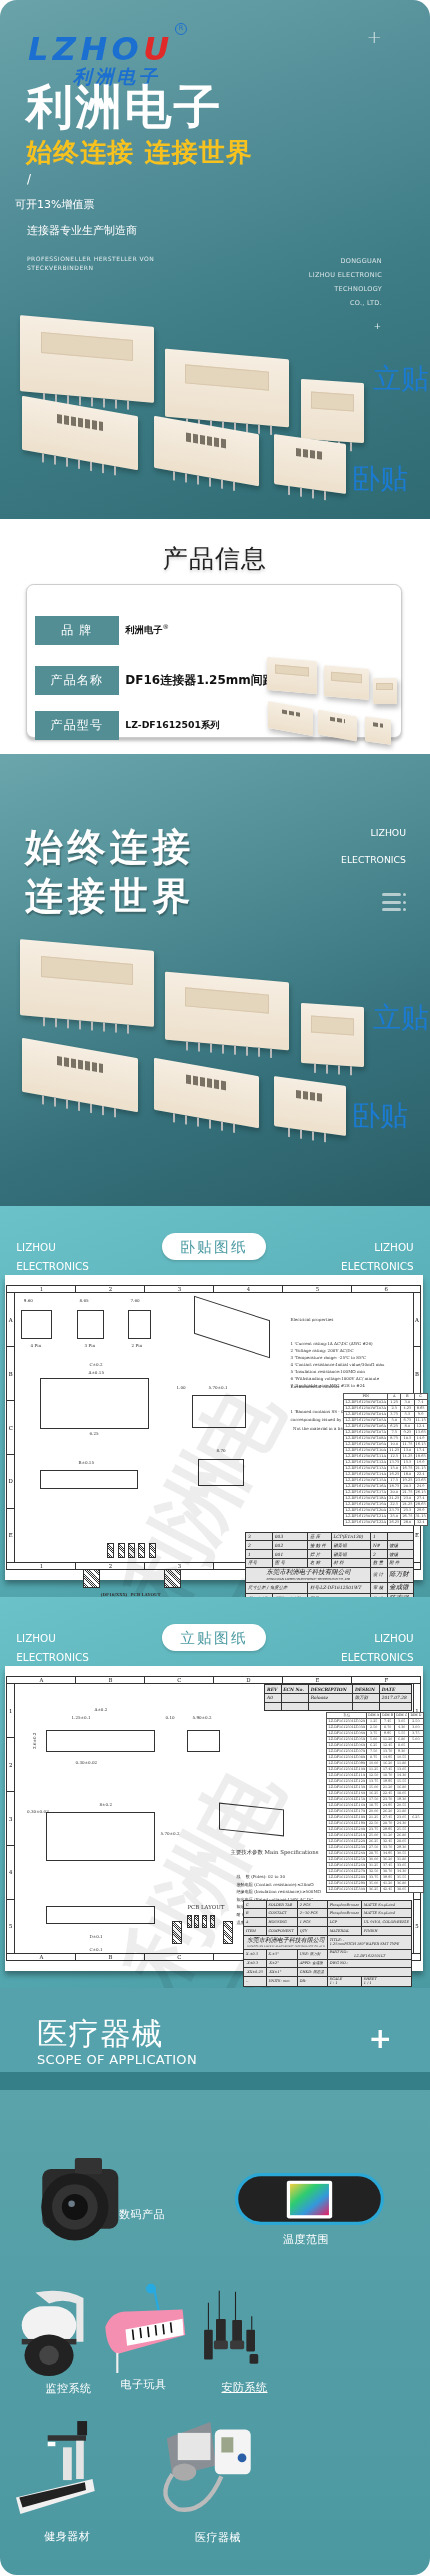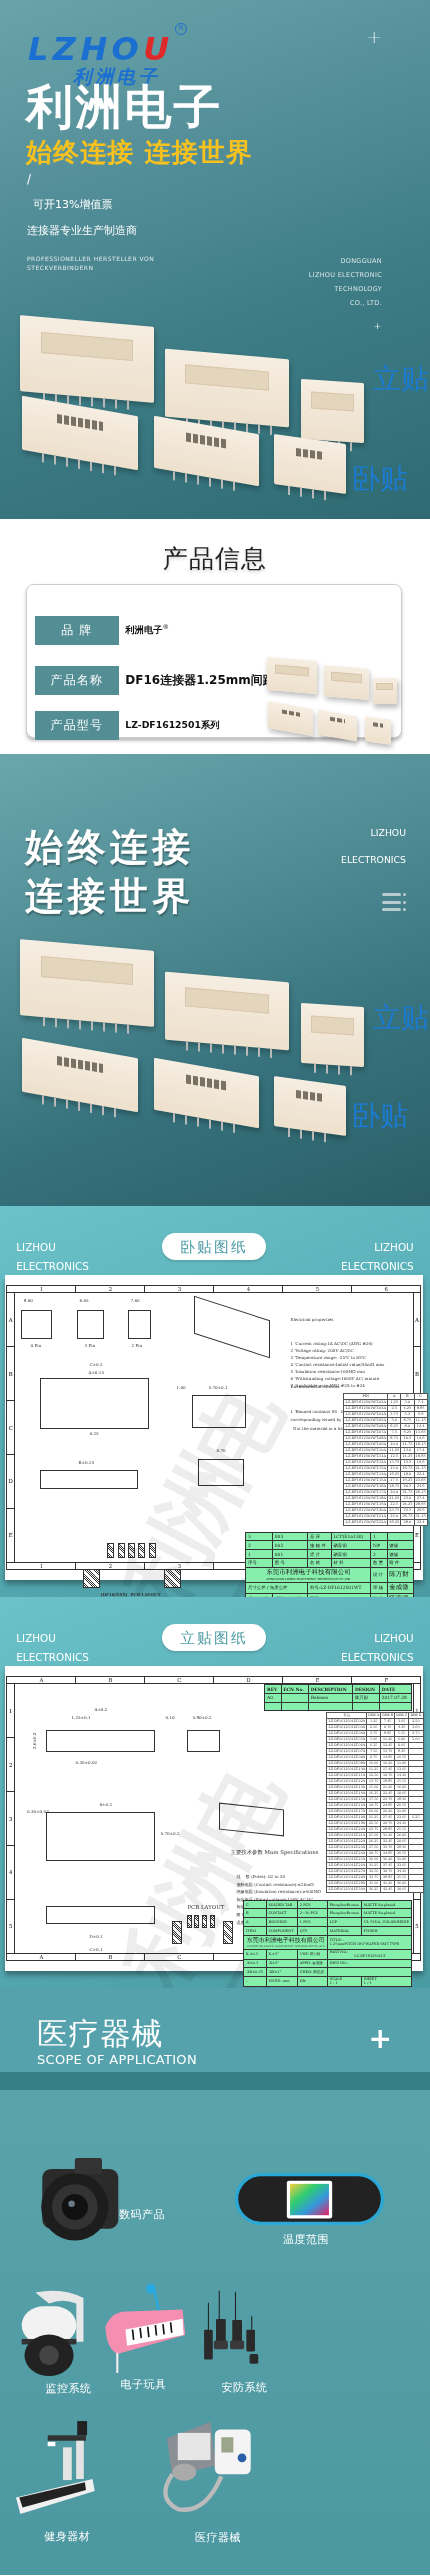--- a/index.html
+++ b/index.html
@@ -1,30 +1,30 @@
 <!DOCTYPE html>
 <html style="font-size:8.7px"><head>
 <meta charset="utf-8">
 <style>
   * { margin: 0; padding: 0; box-sizing: border-box; }
   body { width: 430px; background: #fff; font-family: "DejaVu Sans", "Liberation Sans", sans-serif; }
-  .page { width: 430px; position: relative; overflow: hidden; }
+  .page { width: 430px; position: relative; overflow: hidden; border-radius: 17px; }
 
   
   .hero { position: relative; height: 519px; background: linear-gradient(160deg, #6aa3a9 0%, #55909a 30%, #3e7d86 60%, #2f6a72 100%); color: #fff; }
   .logo { position: absolute; left: 28px; top: 16.3px; width: 142px; height: 79px; }
   .logo-en { font-family: "DejaVu Sans", sans-serif; font-weight: bold; font-style: italic; font-size: 32px; letter-spacing: 4.4px; color: #1b6fd0; line-height: 1; position: absolute; left: 0; top: 16.3px; }
   .logo-en .red { color: #e02a2a; }
   .logo-reg { position: absolute; left: 147px; top: 6.5px; width: 12px; height: 12px; border: 1.1px solid #1b6fd0; border-radius: 50%; color: #1b6fd0; font-size: 6.5px; text-align: center; line-height: 9.8px; }
   .logo-cn { position: absolute; left: 45px; top: 48px; font-size: 18.5px; font-weight: bold; font-style: italic; color: #1b6fd0; letter-spacing: 3.3px; }
   .hero-plus { position: absolute; right: 48px; top: 26px; font-size: 18.5px; color: rgba(255,255,255,0.75); font-weight: 100; }
   .hero-title { position: absolute; left: 26px; top: 76px; font-size: 47px; font-weight: bold; letter-spacing: 2.2px; }
   .hero-slogan { position: absolute; left: 26px; top: 135px; font-size: 26px; font-weight: bold; color: #f7c21e; letter-spacing: 1.1px; }
   .hero-slash { position: absolute; left: 27px; top: 172px; font-size: 12px; }
-  .hero-vat { position: absolute; left: 33px; top: 197px; font-size: 11px; }
+  .hero-vat { position: absolute; left: 15px; top: 197px; font-size: 11px; }
   .hero-maker { position: absolute; left: 27px; top: 223px; font-size: 11px; }
   .hero-de { position: absolute; left: 27px; top: 254px; font-size: 6px; letter-spacing: 0.5px; line-height: 9.3px; color: rgba(255,255,255,0.85); }
   .hero-company { position: absolute; right: 48px; top: 254px; font-size: 6.5px; text-align: right; line-height: 14px; color: rgba(255,255,255,0.8); letter-spacing: 0.3px; }
   .hero-plus2 { position: absolute; right: 49px; top: 321px; font-size: 8.7px; color: rgba(255,255,255,0.85); }
   .conn { position: absolute; background: linear-gradient(180deg, #f6eee2 0%, #ede0cc 100%); border-radius: 1.6px; box-shadow: 1.1px 3.3px 5.4px rgba(0,0,0,0.25); }
   .conn .slot { position: absolute; left: 16%; right: 16%; top: 20%; height: 28%; background: #e4d5bd; border: 0.5px solid #d8c7ac; }
   .conn .pins { position: absolute; bottom: -8.7px; left: 14%; right: 14%; height: 8.7px; background: repeating-linear-gradient(90deg, transparent 0 4.4px, #b9b9b9 4.4px 6px, transparent 6px 12px); }
   .conn.flat .win { position: absolute; left: 30%; width: 40%; top: 22%; height: 16%; background: repeating-linear-gradient(90deg, #7a7165 0 5.4px, #f2e8d8 5.4px 7px); }
   .tag-blue { position: absolute; color: #1b7bd3; font-size: 28px; }
 
@@ -62,21 +62,21 @@
   .vruler { position: absolute; top: 7.6px; bottom: 7.6px; width: 7.6px; display: flex; flex-direction: column; font-family: "DejaVu Serif", serif; font-size: 5.4px; }
   .vruler span { flex: 1; display: flex; align-items: center; justify-content: center; border-bottom: 0.5px solid #333; }
   .vruler span:last-child { border-bottom: none; }
   .vruler.l { left: 0; border-right: 0.5px solid #333; }
   .vruler.r { right: 0; border-left: 0.5px solid #333; }
   .dwg-text { position: absolute; font-family: "DejaVu Serif", serif; font-size: 4.1px; color: #333; line-height: 7.6px; white-space: pre; }
   .dwg-shape { position: absolute; border: 0.5px solid #333; }
   .dwg-hatch { position: absolute; border: 0.5px solid #333; background: repeating-linear-gradient(45deg, #fff 0 1.1px, #333 1.1px 1.6px); }
   .dwg-table { position: absolute; border-collapse: collapse; font-family: "DejaVu Serif", serif; font-size: 3.5px; color: #333; background: #fff; }
   .dwg-table td { border: 0.5px solid #555; padding: 0 1.1px; height: 6px; white-space: nowrap; text-align: center; }
-  .dwg-title { position: absolute; border-collapse: collapse; font-family: "DejaVu Serif", serif; font-size: 4.4px; color: #222; background: #86efac; }
+  .dwg-title { position: absolute; border-collapse: collapse; font-family: "DejaVu Serif", serif; font-size: 4.4px; color: #222; background: #e5e5e5; font-style: italic; }
   .dwg-title td { border: 0.5px solid #333; padding: 0.5px 1.6px; height: 8.7px; white-space: nowrap; }
   .dwg-wm { position: absolute; font-size: 82px; font-weight: bold; color: rgba(0,0,0,0.07); transform: rotate(-62deg); letter-spacing: -5.4px; }
 
   
   .app-head { position: relative; height: 84px; background: #55a2ac; color: #fff; }
   .app-head .cn { position: absolute; left: 37px; top: 26px; font-size: 30.5px; letter-spacing: 1.1px; }
   .app-head .en { position: absolute; left: 37px; top: 64px; font-size: 13px; letter-spacing: 0.3px; }
   .app-head .plus { position: absolute; right: 38px; top: 34px; font-size: 28px; font-weight: bold; }
   .app-band { height: 18px; background: #357f88; }
   .apps { position: relative; height: 485px; background: linear-gradient(180deg, #5aa3ab 0%, #4c98a1 100%); }
@@ -1000,21 +1000,21 @@
         <line x1="30" y1="8" x2="30" y2="60" stroke="#222" stroke-width="2"></line>
         <rect x="24" y="60" width="18" height="45" rx="2" fill="#2a2a2a"></rect>
         <rect x="20" y="100" width="26" height="16" rx="3" fill="#3a3a3a"></rect>
         <line x1="60" y1="10" x2="60" y2="62" stroke="#222" stroke-width="2"></line>
         <rect x="54" y="62" width="18" height="45" rx="2" fill="#2a2a2a"></rect>
         <rect x="50" y="100" width="26" height="16" rx="3" fill="#3a3a3a"></rect>
         <line x1="90" y1="55" x2="90" y2="80" stroke="#222" stroke-width="2"></line>
         <rect x="80" y="80" width="16" height="40" rx="2" fill="#2a2a2a"></rect>
         <rect x="86" y="125" width="16" height="18" rx="3" fill="#2a2a2a"></rect>
       </svg>
-      <div class="app-label" style="left:18.5px;top:94px;">安防系统</div>
+      <div class="app-label" style="left:18.5px;top:94px;text-decoration:underline;">安防系统</div>
     </div>
 
     <div class="app-item" style="left:16.3px;top:331px;">
       <svg class="pic" width="82" height="104" viewBox="0 0 150 190">
         <rect x="112" y="0" width="18" height="26" fill="#222"></rect>
         <rect x="58" y="26" width="70" height="10" fill="#333"></rect>
         <rect x="58" y="38" width="14" height="8" fill="#fff"></rect>
         <rect x="110" y="36" width="14" height="70" fill="#e4e4e4"></rect>
         <rect x="86" y="48" width="16" height="60" fill="#e4e4e4"></rect>
         <path d="M0 140 L140 106 L144 128 L8 170 Z" fill="#f0f0f0"></path>

